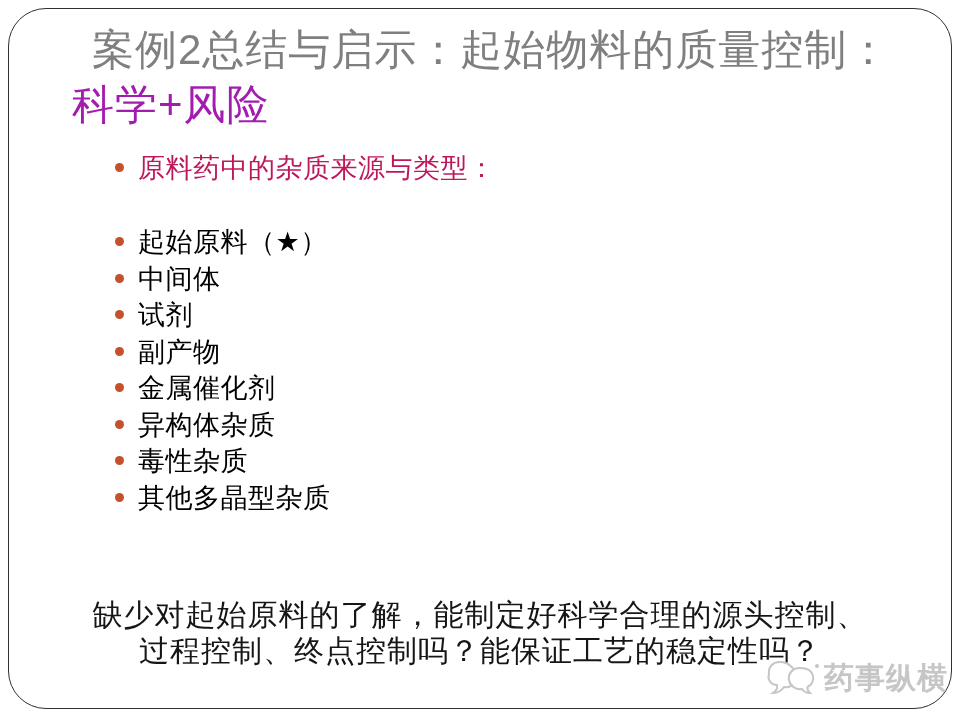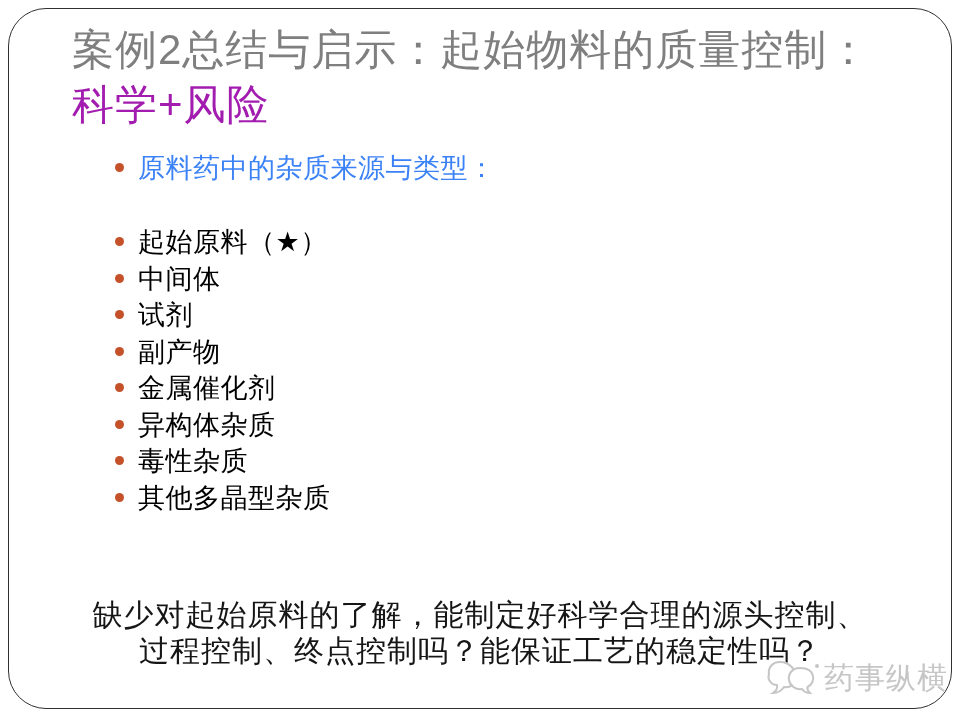--- a/index.html
+++ b/index.html
@@ -20,21 +20,21 @@
   }
   .title-block {
     position: absolute;
     left: 72px;
     top: 22px;
     width: 840px;
     font-size: 42px;
     line-height: 55px;
     letter-spacing: 1px;
   }
-  .title-line1 { display: block; color: #7f7f7f; }
+  .title-line1 { display: block; color: #7f7f7f; margin-left: 20px; }
   .title-line2 { display: block; color: #a21caf; }
   .bullet-list {
     position: absolute;
     left: 115px;
     margin: 0; padding: 0;
     list-style: none;
     font-size: 27px;
     line-height: 36.5px;
     letter-spacing: 0.5px;
   }
@@ -43,21 +43,21 @@
     padding-left: 23px;
   }
   .bullet-list li::before {
     content: "";
     position: absolute;
     left: 0; top: 13px;
     width: 9px; height: 9px;
     border-radius: 50%;
     background: #c4512a;
   }
-  .intro-list { top: 150px; color: #3b82f6; }
+  .intro-list { top: 150px; color: #be185d; }
   .impurity-list { top: 224px; color: #000000; }
   .footer-note {
     position: absolute;
     left: 40px; right: 40px;
     top: 597px;
     text-align: center;
     font-size: 30px;
     font-weight: normal;
     color: #161616;
     line-height: 36px;
@@ -67,21 +67,21 @@
     position: absolute;
     right: 12px;
     bottom: 16px;
     display: flex;
     align-items: center;
     gap: 2px;
     color: #c6c6c6;
   }
   .watermark-text {
     font-size: 30px;
-    font-weight: normal;
+    font-weight: bold;
     letter-spacing: 1px;
   }
 </style>
 </head>
 <body>
 
 <div class="slide">
 
   <div class="frame"></div>
 

